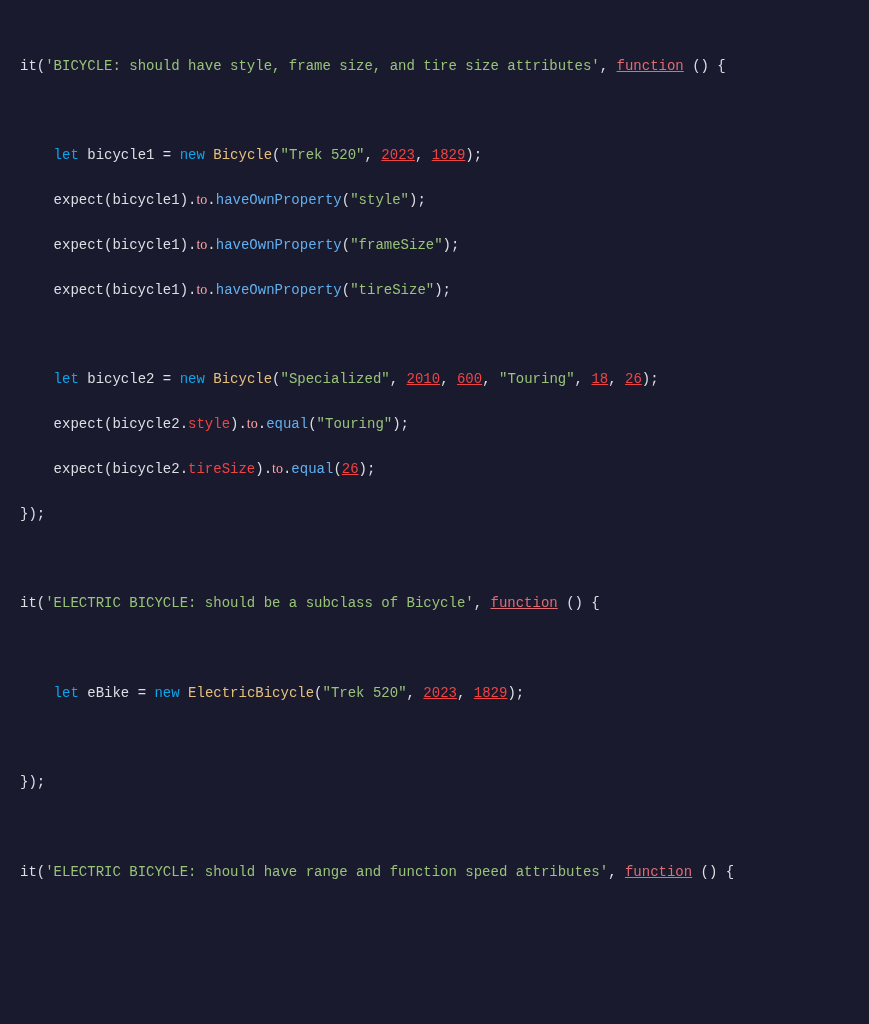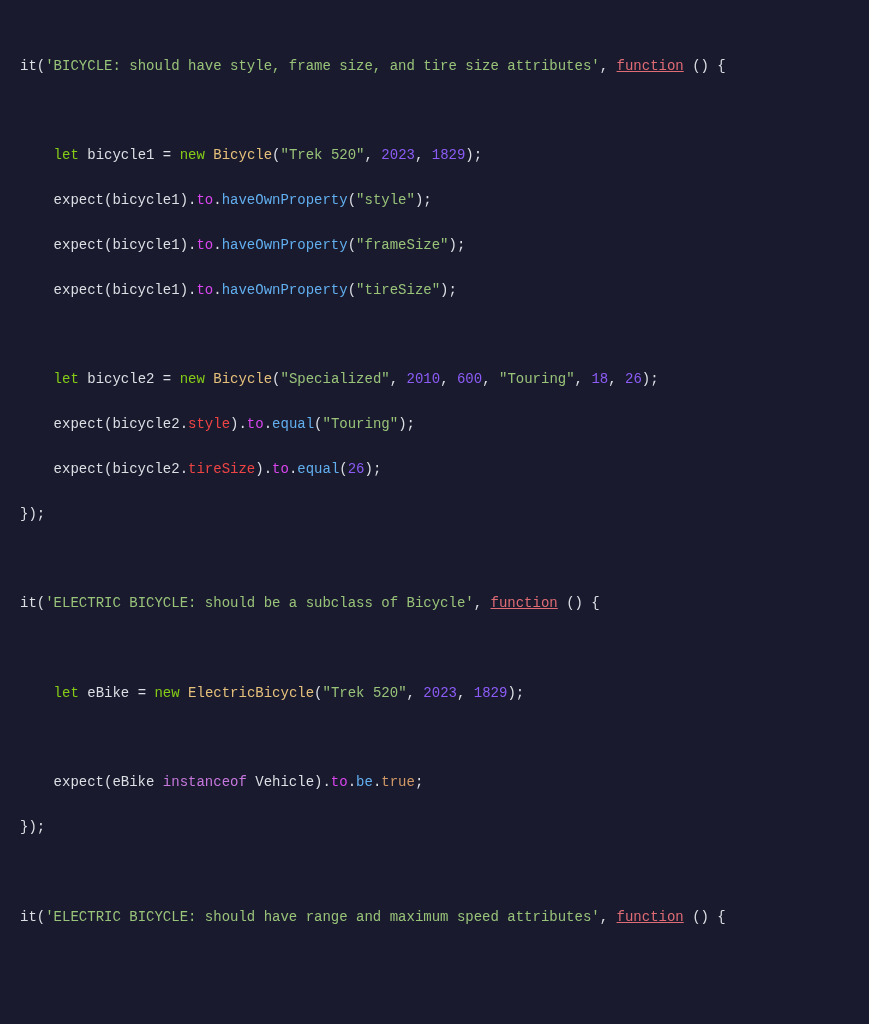--- a/index.html
+++ b/index.html
@@ -25,28 +25,28 @@
       tab-size: 4;
     }
 
     .code-line {
       display: block;
       min-height: 1.6em;
     }
 
     
     .c-white    { color: #dcdfe4; }
-    .c-keyword  { color: #84cc16; text-align: right; }   
+    .c-keyword  { color: #0ea5e9; text-align: right; }   
     .c-function { color: #e06c75; text-decoration: underline; }   
     .c-string   { color: #98c379; }   
-    .c-number   { color: #8b5cf6; }   
+    .c-number   { color: #ef4444; text-decoration: underline; }   
     .c-method   { color: #61afef; }
     .c-var      { color: #e5c07b; }   
     .c-prop     { color: #ef4444; }   
-    .c-to       { color: #d946ef; }
+    .c-to       { color: #fca5a5; font-family: Liberation Serif, serif; }
     .c-be       { color: #61afef; }
     .c-true     { color: #d19a66; }
     .c-instanceof { color: #c678dd; }
   </style>
 </head>
 <body>
 
 <div class="code-block">
 
 <span class="code-line"><span class="c-white">it(</span><span class="c-string">'BICYCLE: should have style, frame size, and tire size attributes'</span><span class="c-white">, </span><span class="c-function">function</span><span class="c-white"> () {</span></span>
@@ -58,24 +58,23 @@
 <span class="code-line"></span>
 <span class="code-line">    <span class="c-keyword">let</span><span class="c-white"> bicycle2 = </span><span class="c-keyword">new</span><span class="c-white"> </span><span class="c-var">Bicycle</span><span class="c-white">(</span><span class="c-string">"Specialized"</span><span class="c-white">, </span><span class="c-number">2010</span><span class="c-white">, </span><span class="c-number">600</span><span class="c-white">, </span><span class="c-string">"Touring"</span><span class="c-white">, </span><span class="c-number">18</span><span class="c-white">, </span><span class="c-number">26</span><span class="c-white">);</span></span>
 <span class="code-line">    <span class="c-white">expect(bicycle2.</span><span class="c-prop">style</span><span class="c-white">).</span><span class="c-to">to</span><span class="c-white">.</span><span class="c-method">equal</span><span class="c-white">(</span><span class="c-string">"Touring"</span><span class="c-white">);</span></span>
 <span class="code-line">    <span class="c-white">expect(bicycle2.</span><span class="c-prop">tireSize</span><span class="c-white">).</span><span class="c-to">to</span><span class="c-white">.</span><span class="c-method">equal</span><span class="c-white">(</span><span class="c-number">26</span><span class="c-white">);</span></span>
 <span class="code-line"><span class="c-white">});</span></span>
 <span class="code-line"></span>
 <span class="code-line"><span class="c-white">it(</span><span class="c-string">'ELECTRIC BICYCLE: should be a subclass of Bicycle'</span><span class="c-white">, </span><span class="c-function">function</span><span class="c-white"> () {</span></span>
 <span class="code-line"></span>
 <span class="code-line">    <span class="c-keyword">let</span><span class="c-white"> eBike = </span><span class="c-keyword">new</span><span class="c-white"> </span><span class="c-var">ElectricBicycle</span><span class="c-white">(</span><span class="c-string">"Trek 520"</span><span class="c-white">, </span><span class="c-number">2023</span><span class="c-white">, </span><span class="c-number">1829</span><span class="c-white">);</span></span>
 <span class="code-line"></span>
-<span class="code-line">    <span class="c-white">expect(eBike </span><span class="c-instanceof">instanceof</span><span class="c-white"> Vehicle).</span><span class="c-to">to</span><span class="c-white">.</span><span class="c-be">be</span><span class="c-white">.</span><span class="c-true">true</span><span class="c-white">;</span></span>
 <span class="code-line"><span class="c-white">});</span></span>
 <span class="code-line"></span>
-<span class="code-line"><span class="c-white">it(</span><span class="c-string">'ELECTRIC BICYCLE: should have range and maximum speed attributes'</span><span class="c-white">, </span><span class="c-function">function</span><span class="c-white"> () {</span></span>
+<span class="code-line"><span class="c-white">it(</span><span class="c-string">'ELECTRIC BICYCLE: should have range and function speed attributes'</span><span class="c-white">, </span><span class="c-function">function</span><span class="c-white"> () {</span></span>
 
 
 
 
 
 
 
 
 
 

